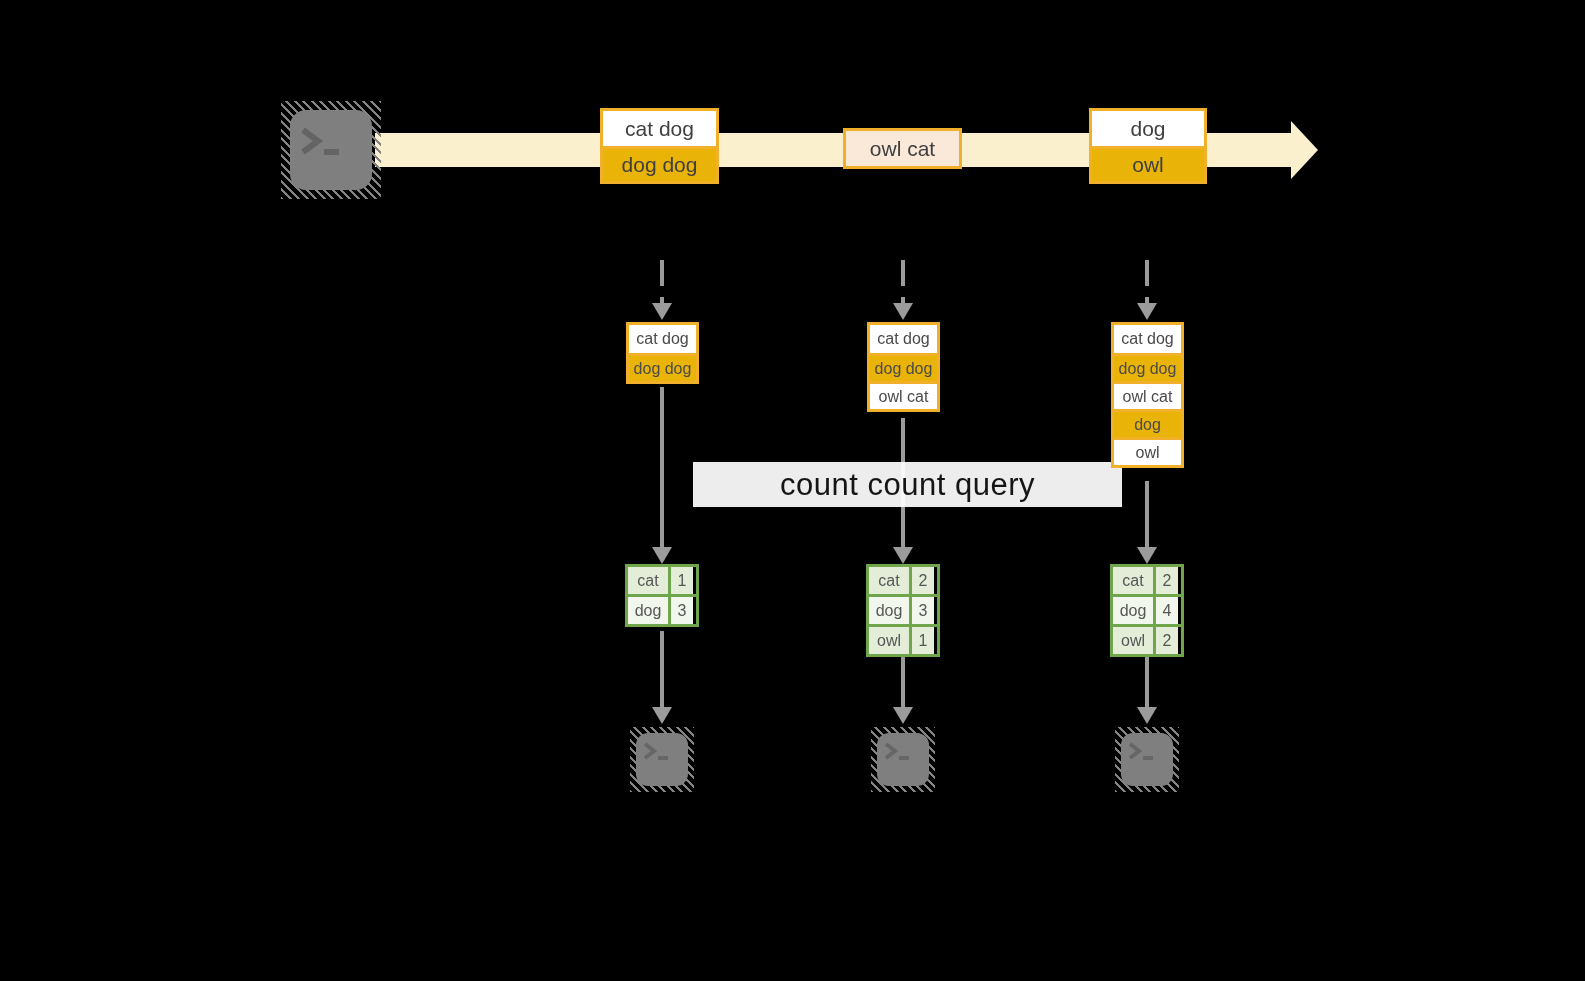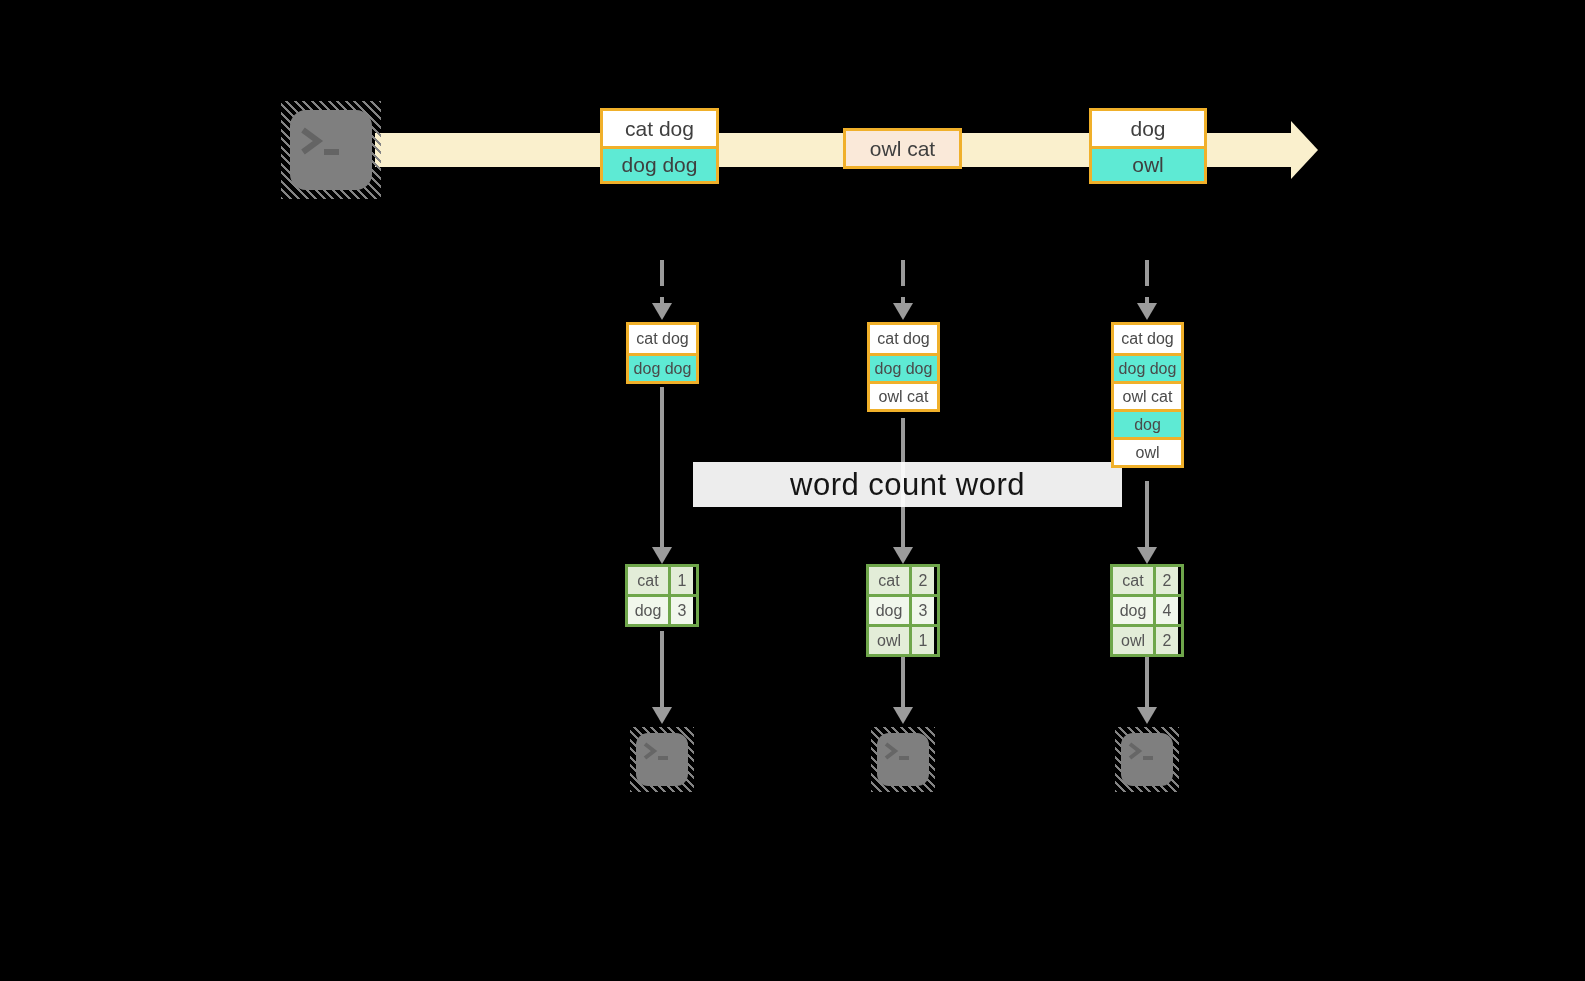--- a/index.html
+++ b/index.html
@@ -19,21 +19,21 @@
              border-left:27px solid #FAF0CD;z-index:0;}
 
   
   .obox{border:3px solid #F0B02A;display:flex;flex-direction:column;z-index:3;}
   .orow{display:flex;align-items:center;justify-content:center;color:#3F3F3F;
         border-top:3px solid #F0B02A;}
   .orow:first-child{border-top:none;}
   .erow{height:35px;font-size:21px;}
   .srow{height:28px;font-size:16px;color:#4A4A4A;}
   .peach{background:#ffffff;}
-  .cream{background:#5eead4;}
+  .cream{background:#eab308;}
   .single{background:#FAE9D9;}
 
   
   .dashline{width:4px;background:repeating-linear-gradient(to bottom,#9B9B9B 0 26px,rgba(0,0,0,0) 26px 37px);z-index:1;}
   .vline{width:4px;background:#9B9B9B;z-index:1;}
   .ahead{width:0;height:0;border-left:10px solid transparent;border-right:10px solid transparent;
          border-top:17px solid #9B9B9B;z-index:1;}
 
   
   .qbar{background:rgba(255,255,255,0.93);display:flex;align-items:center;justify-content:center;
@@ -112,21 +112,21 @@
   <div class="abs vline" style="left:660px;top:387px;height:160px;"></div>
   <div class="abs ahead" style="left:652px;top:547px;"></div>
 
   <div class="abs vline" style="left:901px;top:418px;height:129px;"></div>
   <div class="abs ahead" style="left:893px;top:547px;"></div>
 
   <div class="abs vline" style="left:1145px;top:481px;height:66px;"></div>
   <div class="abs ahead" style="left:1137px;top:547px;"></div>
 
   <div class="abs qbar" style="left:693px;top:462px;width:429px;height:45px;">
-    <span>word count word</span>
+    <span>count count query</span>
   </div>
 
   <div class="abs ctable" style="left:625px;top:564px;width:74px;">
     <div class="trow">
       <div class="tcell tword g1">cat</div>
       <div class="tcell tnum  g1">1</div>
     </div>
     <div class="trow">
       <div class="tcell tword g2">dog</div>
       <div class="tcell tnum  g2">3</div>

